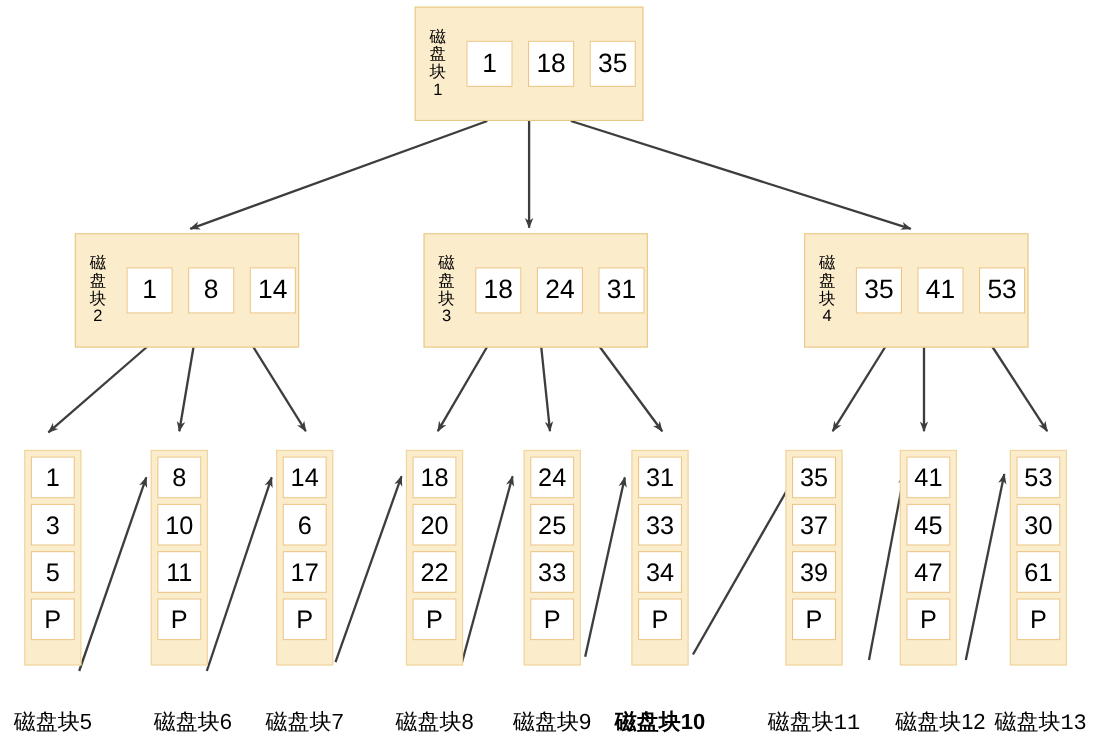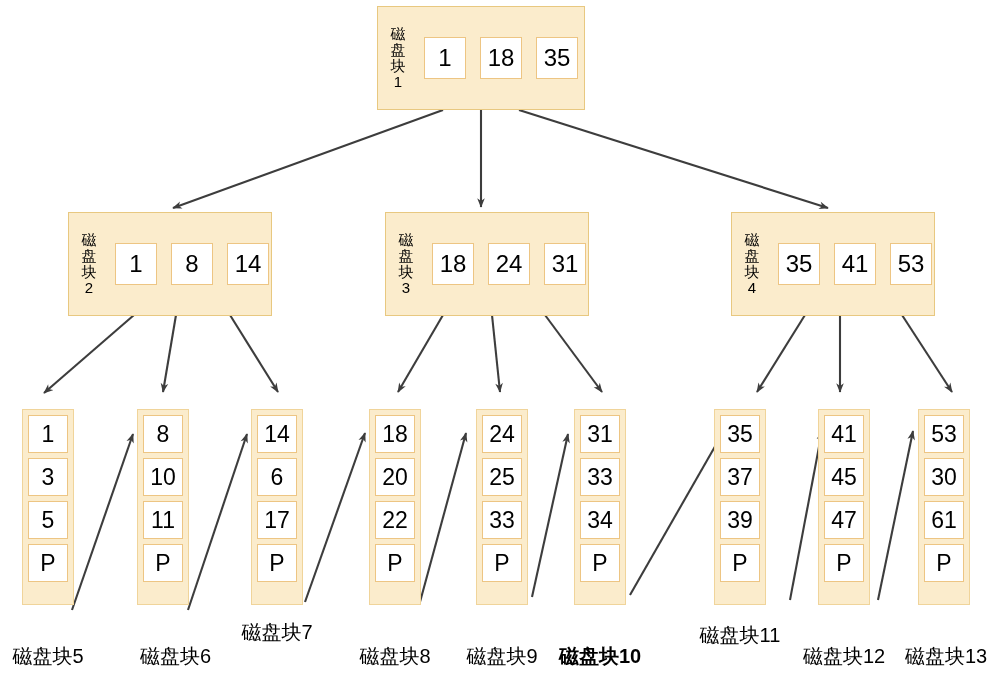--- a/index.html
+++ b/index.html
@@ -202,21 +202,21 @@
     <div class="lcell">P</div>
   </div>
   <div class="leaf-caption" style="left:115px; top:643px; width:96px;text-align:right;">磁盘块6</div>
 
   <div class="leaf" style="left:251px; top:409px;">
     <div class="lcell">14</div>
     <div class="lcell">6</div>
     <div class="lcell">17</div>
     <div class="lcell">P</div>
   </div>
-  <div class="leaf-caption" style="left:229px; top:619px; width:96px;">磁盘块7</div>
+  <div class="leaf-caption" style="left:229px; top:643px; width:96px;">磁盘块7</div>
 
   <div class="leaf" style="left:369px; top:409px;">
     <div class="lcell">18</div>
     <div class="lcell">20</div>
     <div class="lcell">22</div>
     <div class="lcell">P</div>
   </div>
   <div class="leaf-caption" style="left:347px; top:643px; width:96px;">磁盘块8</div>
 
   <div class="leaf" style="left:476px; top:409px;">
@@ -234,31 +234,31 @@
     <div class="lcell">P</div>
   </div>
   <div class="leaf-caption" style="left:548px; top:643px; width:104px;font-weight:bold;">磁盘块10</div>
 
   <div class="leaf" style="left:714px; top:409px;">
     <div class="lcell">35</div>
     <div class="lcell">37</div>
     <div class="lcell">39</div>
     <div class="lcell">P</div>
   </div>
-  <div class="leaf-caption" style="left:688px; top:622px; width:104px;">磁盘块11</div>
+  <div class="leaf-caption" style="left:688px; top:643px; width:104px;font-family:Liberation Mono, monospace;">磁盘块11</div>
 
   <div class="leaf" style="left:818px; top:409px;">
     <div class="lcell">41</div>
     <div class="lcell">45</div>
     <div class="lcell">47</div>
     <div class="lcell">P</div>
   </div>
-  <div class="leaf-caption" style="left:792px; top:643px; width:104px;">磁盘块12</div>
+  <div class="leaf-caption" style="left:792px; top:643px; width:104px;text-align:right;">磁盘块12</div>
 
   <div class="leaf" style="left:918px; top:409px;">
     <div class="lcell">53</div>
     <div class="lcell">30</div>
     <div class="lcell">61</div>
     <div class="lcell">P</div>
   </div>
-  <div class="leaf-caption" style="left:894px; top:643px; width:104px;">磁盘块13</div>
+  <div class="leaf-caption" style="left:894px; top:643px; width:104px;font-family:Liberation Mono, monospace;">磁盘块13</div>
 
 </div>
 
 </body></html>

